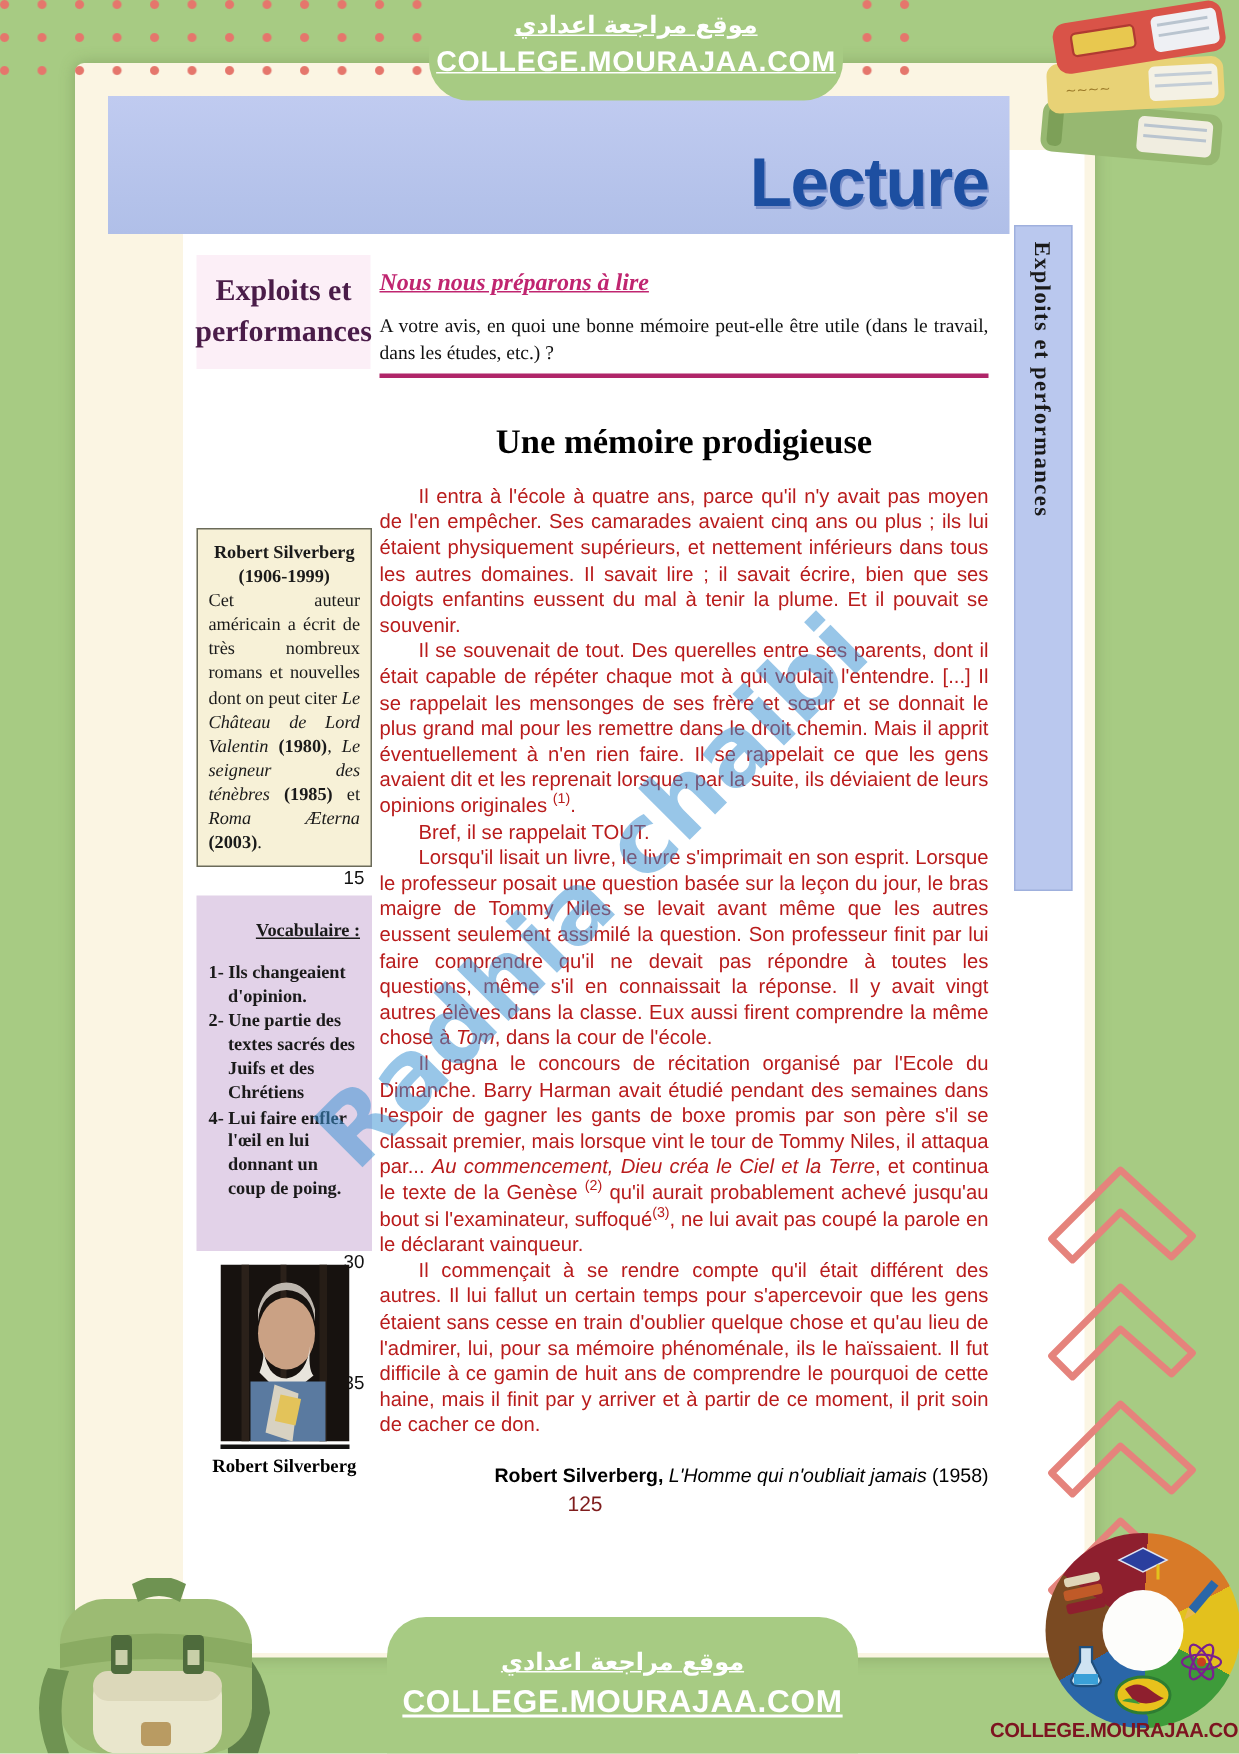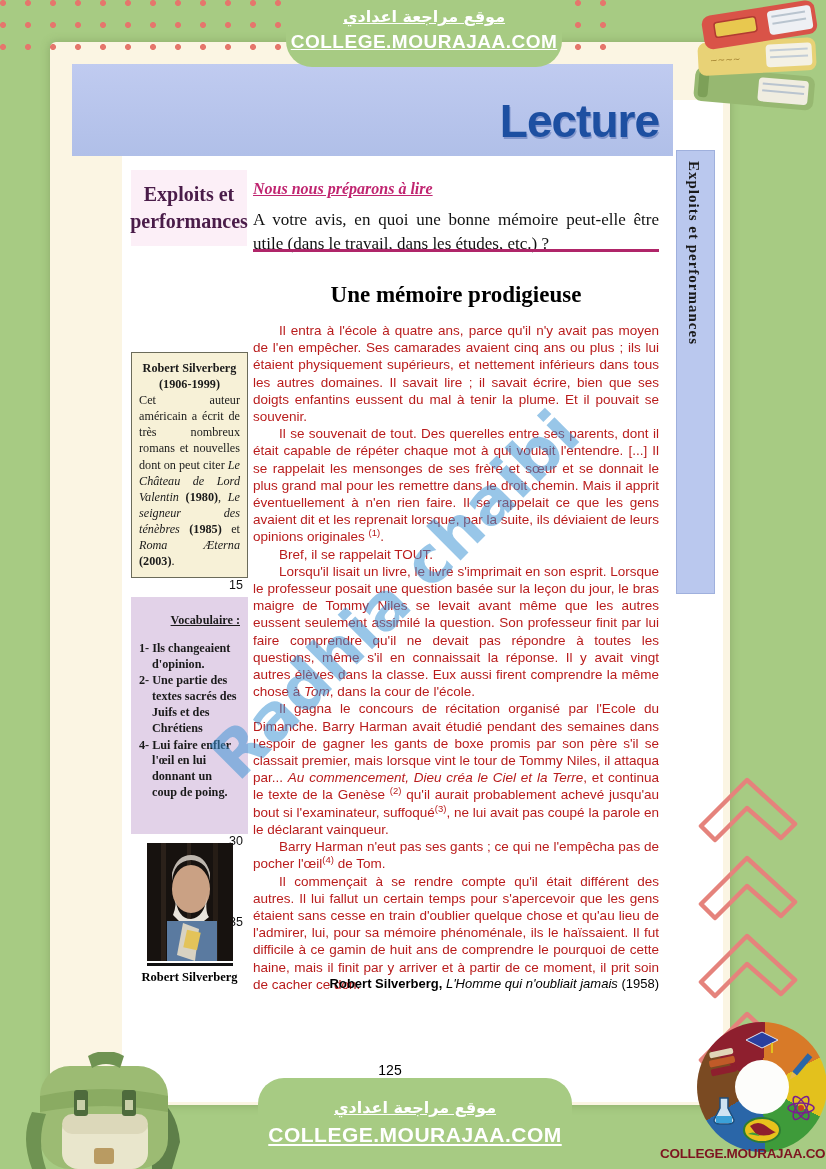--- a/index.html
+++ b/index.html
@@ -39,21 +39,21 @@
          font-size:15px;color:#1a1a1a;padding-top:10px;margin-left:8px;letter-spacing:1px;}
 
   
   .rubric-box{position:absolute;left:131px;top:170px;width:116px;height:76px;background:#fceff7;
               display:flex;flex-direction:column;align-items:center;justify-content:center;z-index:3;
               font-family:"Liberation Serif",serif;font-weight:bold;font-size:20px;color:#4a1c49;line-height:1.35;}
   .prep-heading{position:absolute;left:253px;top:180px;color:#c02570;z-index:3;
                 font-family:"Liberation Serif",serif;font-weight:bold;font-style:italic;font-size:16px;
                 text-decoration:underline;}
   .prep-question{position:absolute;left:253px;top:208px;width:406px;z-index:3;color:#111;
-                 font-family:"Liberation Serif",serif;font-size:17px;line-height:1.4;text-align:justify;}
+                 font-family:"Liberation Serif",serif;font-size:13px;line-height:1.4;text-align:justify;}
   .prep-rule{position:absolute;left:253px;top:249px;width:406px;height:3px;background:#b02569;z-index:3;}
 
   
   .reading-title{position:absolute;left:253px;top:282px;width:406px;text-align:center;z-index:3;
                  font-family:"Liberation Serif",serif;font-weight:bold;font-size:23px;color:#000;}
   .reading-text{position:absolute;left:253px;top:322px;width:406px;z-index:3;color:#b91c1c;
                 font-size:13.5px;line-height:17.2px;text-align:justify;}
   .reading-text p{margin:0;text-indent:26px;}
   .it{font-style:italic;text-align:right;}
   .bd{font-weight:bold;}
@@ -74,22 +74,22 @@
   .vitem{padding-left:13px;text-indent:-13px;margin-bottom:1px;}
 
   
   .photo{position:absolute;left:147px;top:843px;width:86px;height:120px;z-index:3;
          border-bottom:3px solid #111;}
   .photo-caption{position:absolute;left:131px;top:970px;width:117px;text-align:center;z-index:3;
                  font-family:"Liberation Serif",serif;font-weight:bold;font-size:12.5px;color:#000;}
 
   .attribution{position:absolute;left:253px;top:976px;width:406px;text-align:right;z-index:3;
                font-size:13px;color:#000;}
-  .page-number{position:absolute;left:340px;top:1062px;width:100px;text-align:center;z-index:3;
-               font-size:14px;color:#000000;}
+  .page-number{position:absolute;left:340px;top:994px;width:100px;text-align:center;z-index:3;
+               font-size:14px;color:#7f1d1d;}
 
   
   .watermark{position:absolute;left:95px;top:360px;width:600px;height:470px;z-index:10;
              display:flex;align-items:center;justify-content:center;pointer-events:none;
              transform:rotate(-45deg);transform-origin:50% 50%;
              font-family:"DejaVu Sans",sans-serif;font-weight:bold;font-size:64px;
              color:rgba(58,145,210,.52);white-space:nowrap;}
 
   
   .chevrons{position:absolute;left:693px;top:772px;z-index:3;}
@@ -131,21 +131,20 @@
   <div class="prep-rule"></div>
 
   <div class="reading-title">Une mémoire prodigieuse</div>
 
   <div class="reading-text">
     <p><span>Il entra à l'école à quatre ans, parce qu'il n'y avait pas moyen de l'en empêcher. Ses camarades avaient cinq ans ou plus ; ils lui étaient physiquement supérieurs, et nettement inférieurs dans tous les autres domaines. Il savait lire ; il savait écrire, bien que ses doigts enfantins eussent du mal à tenir la plume. Et il pouvait se souvenir.</span></p>
     <p><span>Il se souvenait de tout. Des querelles entre ses parents, dont il était capable de répéter chaque mot à qui voulait l'entendre. [...] Il se rappelait les mensonges de ses frère et sœur et se donnait le plus grand mal pour les remettre dans le droit chemin. Mais il apprit éventuellement à n'en rien faire. Il se rappelait ce que les gens avaient dit et les reprenait lorsque, par la suite, ils déviaient de leurs opinions originales </span><span class="sup">(1)</span><span>.</span></p>
     <p><span>Bref, il se rappelait TOUT.</span></p>
     <p><span>Lorsqu'il lisait un livre, le livre s'imprimait en son esprit. Lorsque le professeur posait une question basée sur la leçon du jour, le bras maigre de Tommy Niles se levait avant même que les autres eussent seulement assimilé la question. Son professeur finit par lui faire comprendre qu'il ne devait pas répondre à toutes les questions, même s'il en connaissait la réponse. Il y avait vingt autres élèves dans la classe. Eux aussi firent comprendre la même chose à </span><span class="it">Tom</span><span>, dans la cour de l'école.</span></p>
     <p><span>Il gagna le concours de récitation organisé par l'Ecole du Dimanche. Barry Harman avait étudié pendant des semaines dans l'espoir de gagner les gants de boxe promis par son père s'il se classait premier, mais lorsque vint le tour de Tommy Niles, il attaqua par... </span><span class="it">Au commencement, Dieu créa le Ciel et la Terre</span><span>, et continua le texte de la Genèse </span><span class="sup">(2)</span><span> qu'il aurait probablement achevé jusqu'au bout si l'examinateur, suffoqué</span><span class="sup">(3)</span><span>, ne lui avait pas coupé la parole en le déclarant vainqueur.</span></p>
-    <p><span>Barry Harman n'eut pas ses gants ; ce qui ne l'empêcha pas de pocher l'œil</span><span class="sup">(4)</span><span> de Tom.</span></p>
     <p><span>Il commençait à se rendre compte qu'il était différent des autres. Il lui fallut un certain temps pour s'apercevoir que les gens étaient sans cesse en train d'oublier quelque chose et qu'au lieu de l'admirer, lui, pour sa mémoire phénoménale, ils le haïssaient. Il fut difficile à ce gamin de huit ans de comprendre le pourquoi de cette haine, mais il finit par y arriver et à partir de ce moment, il prit soin de cacher ce don.</span></p>
   </div>
 
   <div class="lnum" style="top:400px">5</div>
   <div class="lnum" style="top:484px">10</div>
   <div class="lnum" style="top:578px">15</div>
   <div class="lnum" style="top:660px">20</div>
   <div class="lnum" style="top:742px">25</div>
   <div class="lnum" style="top:834px">30</div>
   <div class="lnum" style="top:915px">35</div>

